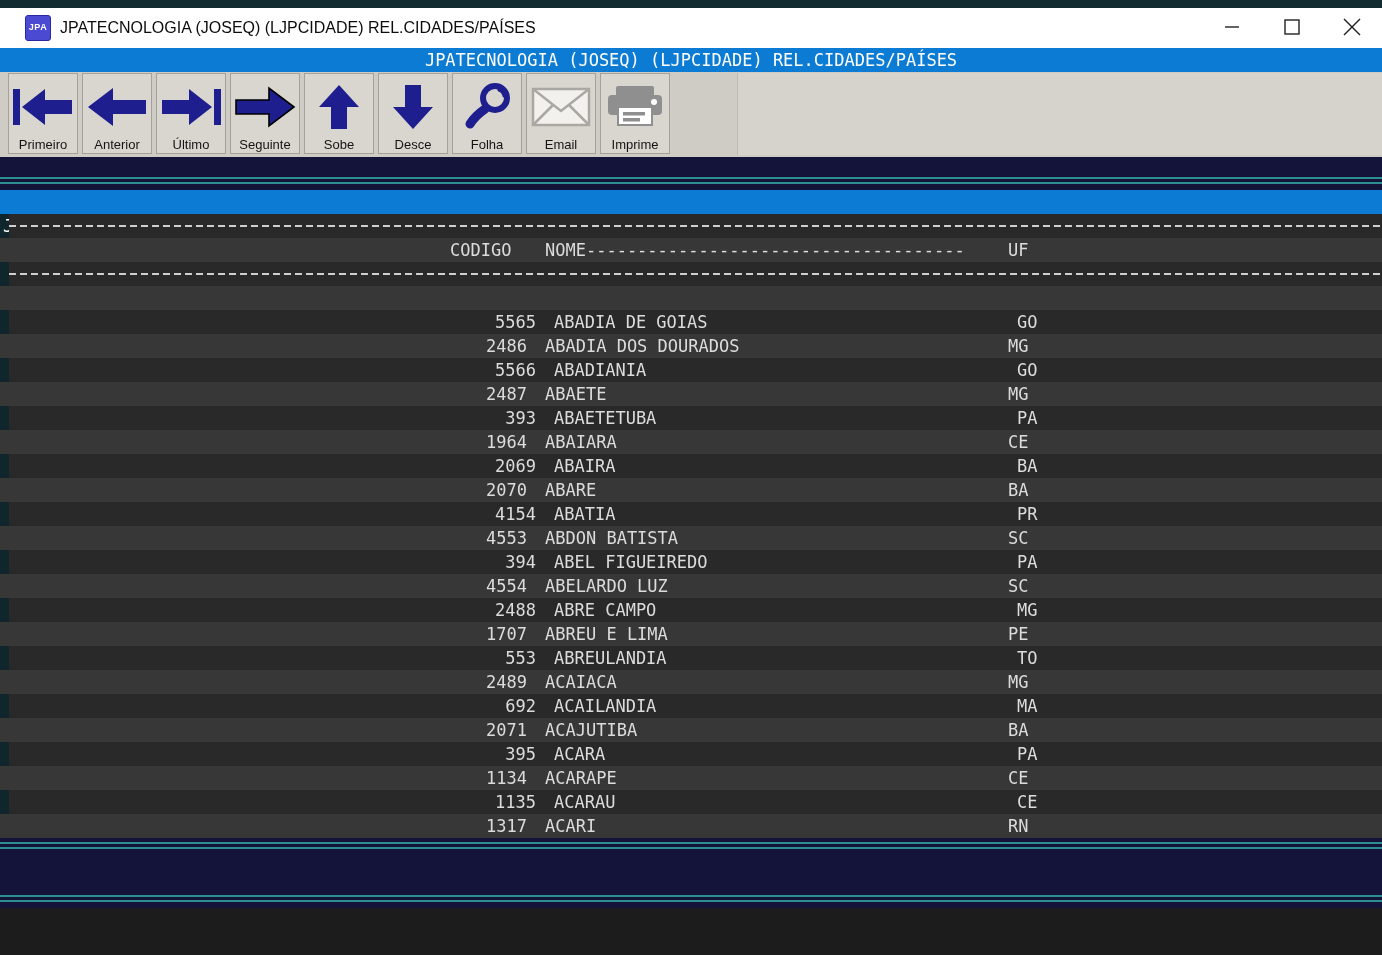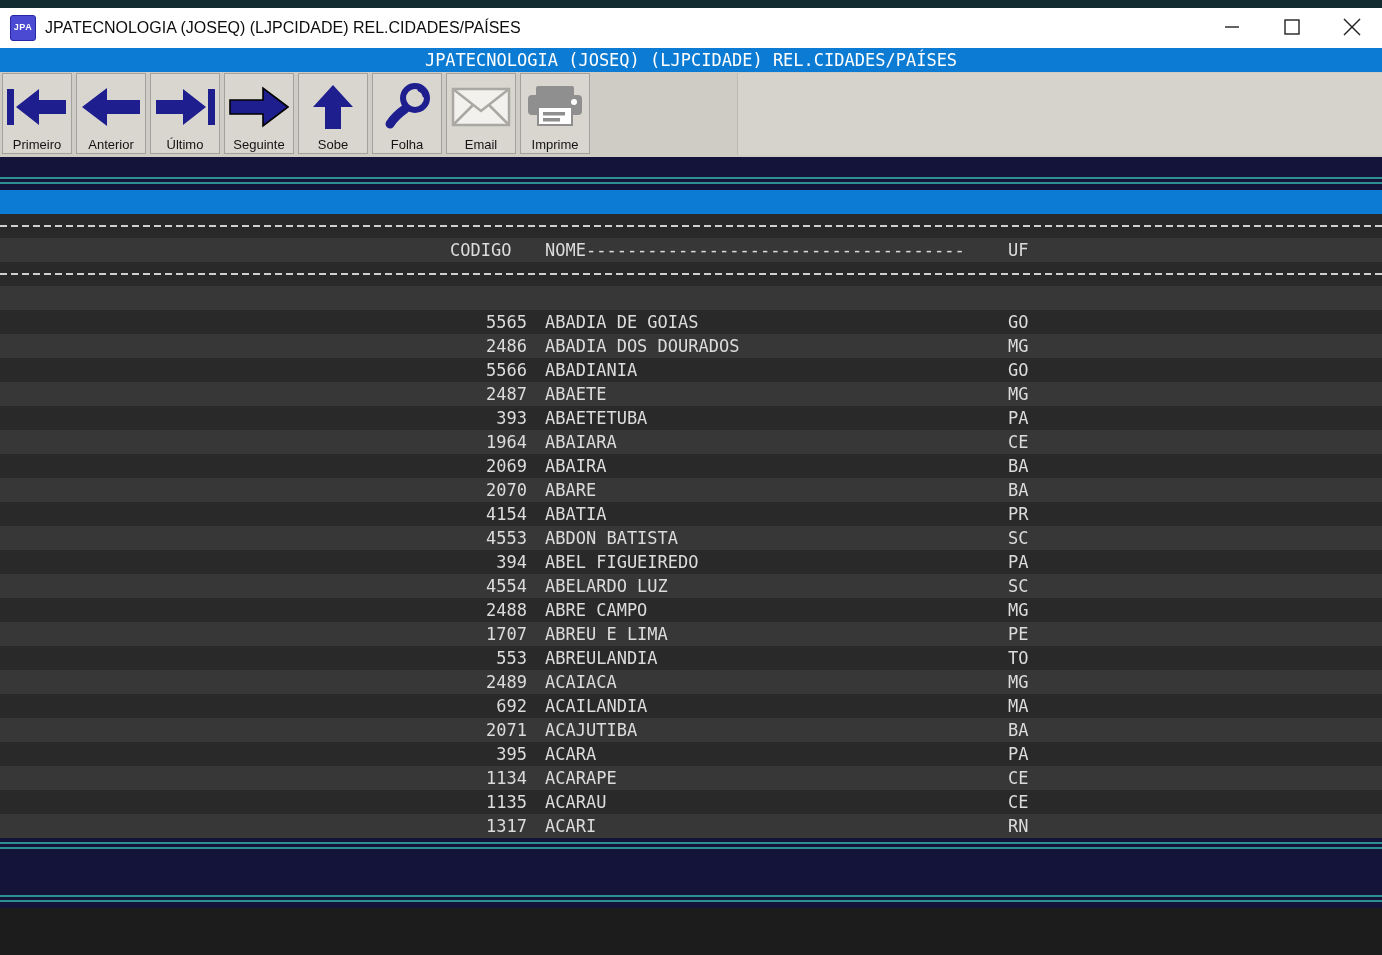--- a/index.html
+++ b/index.html
@@ -6,52 +6,52 @@
   body{width:1382px;height:955px;overflow:hidden;background:#0f272c;font-family:"Liberation Sans",sans-serif;}
   .screen{position:relative;width:1382px;height:955px;}
 
   
   .top-strip{height:8px;background:#122b30;}
 
   
   .titlebar{height:40px;background:#ffffff;display:flex;align-items:center;justify-content:space-between;}
   .title-left{display:flex;align-items:center;padding-left:10px;}
   .app-icon{width:24px;height:24px;background:#4a4ad2;border:1px solid #2727a8;border-radius:3px;
-            color:#fff;font:bold 9px/22px "Liberation Sans",sans-serif;text-align:center;letter-spacing:.5px;}
+            color:#fff;font:bold 9px/22px "Liberation Sans",sans-serif;text-align:center;letter-spacing:.5px;margin-left:15px;}
   .title-text{margin-left:9px;font-size:16px;color:#0d0d0d;}
   .win-controls{display:flex;height:100%;}
   .win-btn{width:60px;height:100%;border:none;background:#fff;display:flex;align-items:center;justify-content:center;padding:0;cursor:default;}
 
   
   .caption-bar{height:24px;background:#0c7bd3;color:#fff;text-align:center;
                font:17px/24px "DejaVu Sans Mono",monospace;white-space:pre;}
 
   
-  .toolbar{height:85px;background:#cfccc5;display:flex;gap:4px;padding:1px 0 0 2px;box-sizing:border-box;position:relative;}
+  .toolbar{height:85px;background:#cfccc5;display:flex;gap:4px;padding:1px 0 0 8px;box-sizing:border-box;position:relative;}
   .tb-btn{width:70px;height:81px;box-sizing:border-box;background:#d9d6cf;border:1px solid #a3a19b;
           display:flex;flex-direction:column;align-items:center;justify-content:flex-end;padding:2px 0 1px;cursor:default;}
   .tb-icon{flex:1;display:flex;align-items:center;justify-content:center;width:100%;}
   .tb-label{font-size:13px;line-height:15px;color:#141414;font-family:"Liberation Sans",sans-serif;white-space:nowrap;}
   .tb-fill{position:absolute;left:737px;right:0;top:1px;bottom:2px;background:#d6d3cc;border-left:1px solid #bebbb4;}
 
   
   .navy-top{height:33px;background:linear-gradient(#14133a 0,#14133a 20px,#2d8f8f 20px,#2d8f8f 22px,
             #14133a 22px,#14133a 25px,#2d8f8f 25px,#2d8f8f 27px,#14133a 27px,#14133a 33px);}
   .navy-bottom{height:70px;background:linear-gradient(#14133a 0,#14133a 4px,#2d8f8f 4px,#2d8f8f 6px,
             #14133a 6px,#14133a 9px,#2d8f8f 9px,#2d8f8f 11px,#14133a 11px,#14133a 57px,
             #2d8f8f 57px,#2d8f8f 59px,#14133a 59px,#14133a 62px,#2d8f8f 62px,#2d8f8f 64px,#14133a 64px,#14133a 70px);}
 
   
   .report{font:17px/24px "DejaVu Sans Mono",monospace;color:#dcdcdc;}
   .report-titlebar{height:24px;background:#0c7bd3;color:#fff;position:relative;white-space:pre;}
   .rt-left{position:absolute;left:3px;}
   .rt-center{position:absolute;left:0;right:0;text-align:center;}
   .rt-right{position:absolute;right:2px;}
   .rline{height:24px;position:relative;white-space:pre;}
-  .rline.dark{background:#292929;}
+  .rline.dark{background:#292929;margin-left:9px;}
   .rline.light{background:#373737;}
   .rline.sep::before{content:"";position:absolute;left:0;right:0;top:11px;height:2px;
       background:repeating-linear-gradient(90deg,#cfcfcf 0,#cfcfcf 7px,rgba(0,0,0,0) 7px,rgba(0,0,0,0) 11px);}
   .col-code{position:absolute;left:437px;width:90px;text-align:right;}
   .col-name{position:absolute;left:545px;}
   .col-uf{position:absolute;left:1008px;}
   .head-code{position:absolute;left:450px;text-align:right;}
 
   
   .statusbar{height:47px;background:#1c1c1c;color:#eae8e2;font:17px/25px "DejaVu Sans Mono",monospace;
@@ -140,20 +140,28 @@
 
     <button class="tb-btn">
       <span class="tb-icon">
         <svg width="46" height="48" viewBox="0 0 46 48">
             <path d="M23 2 L43 24 H31 V46 H15 V24 H3 Z" fill="#1e1e8f"></path>
           </svg>
       </span>
       <span class="tb-label">Sobe</span>
     </button>
 
+    <button class="tb-btn">
+      <span class="tb-icon">
+        <svg width="46" height="48" viewBox="0 0 46 48">
+            <path d="M23 46 L43 24 H31 V2 H15 V24 H3 Z" fill="#1e1e8f"></path>
+          </svg>
+      </span>
+      <span class="tb-label">Desce</span>
+    </button>
 
     <button class="tb-btn">
       <span class="tb-icon">
         <svg width="52" height="50" viewBox="0 0 52 50">
           <circle cx="34" cy="16" r="12" fill="none" stroke="#1e1e8f" stroke-width="6"></circle>
           <path d="M38 8 a8 8 0 0 1 5 6" fill="none" stroke="#1e1e8f" stroke-width="3" stroke-linecap="round"></path>
           <path d="M24 27 Q14 34 9 42" fill="none" stroke="#1e1e8f" stroke-width="9" stroke-linecap="round"></path>
         </svg>
       </span>
       <span class="tb-label">Folha</span>

